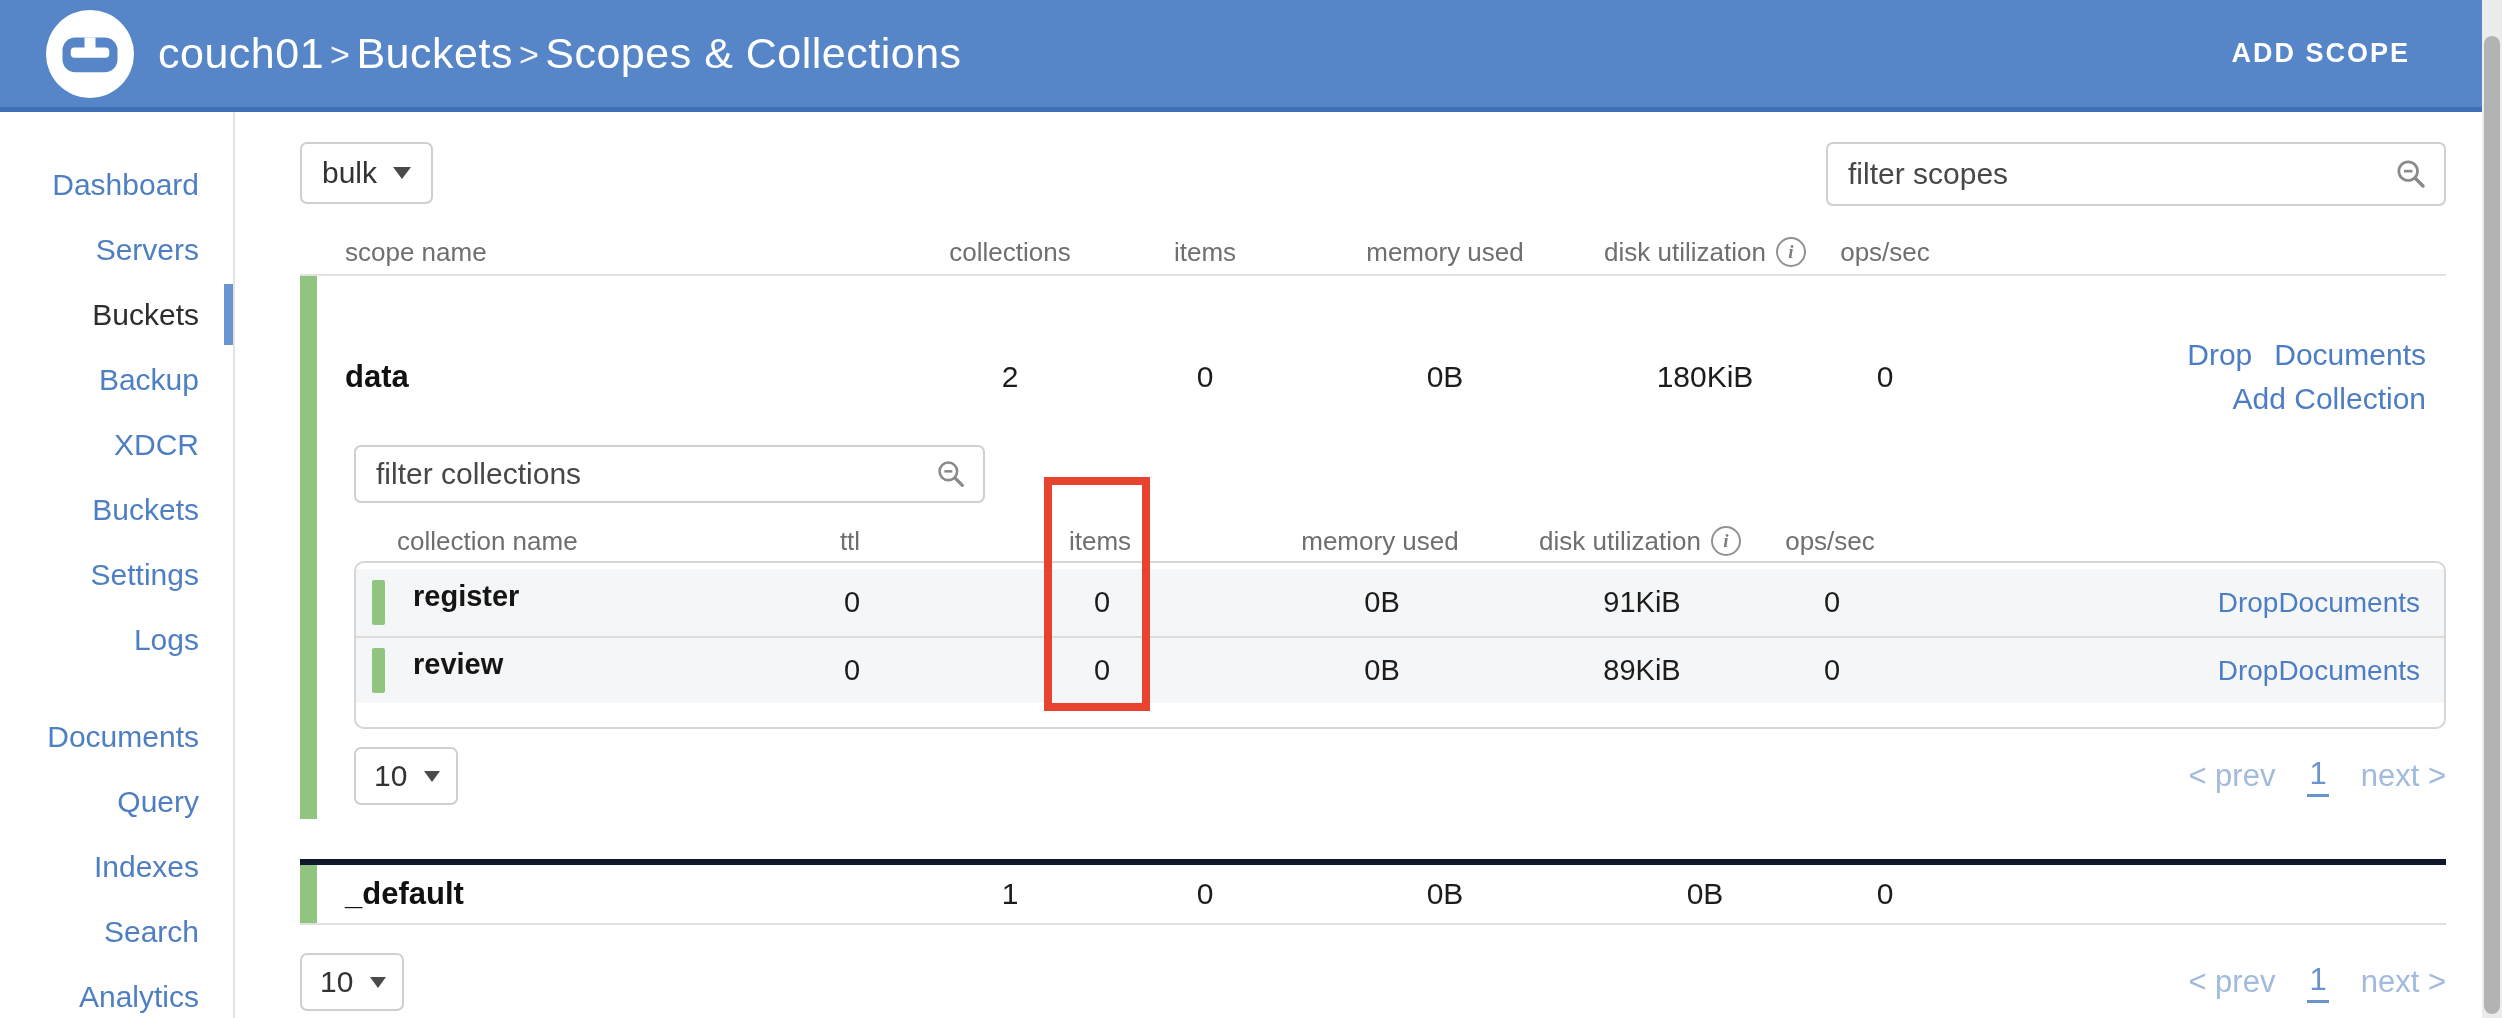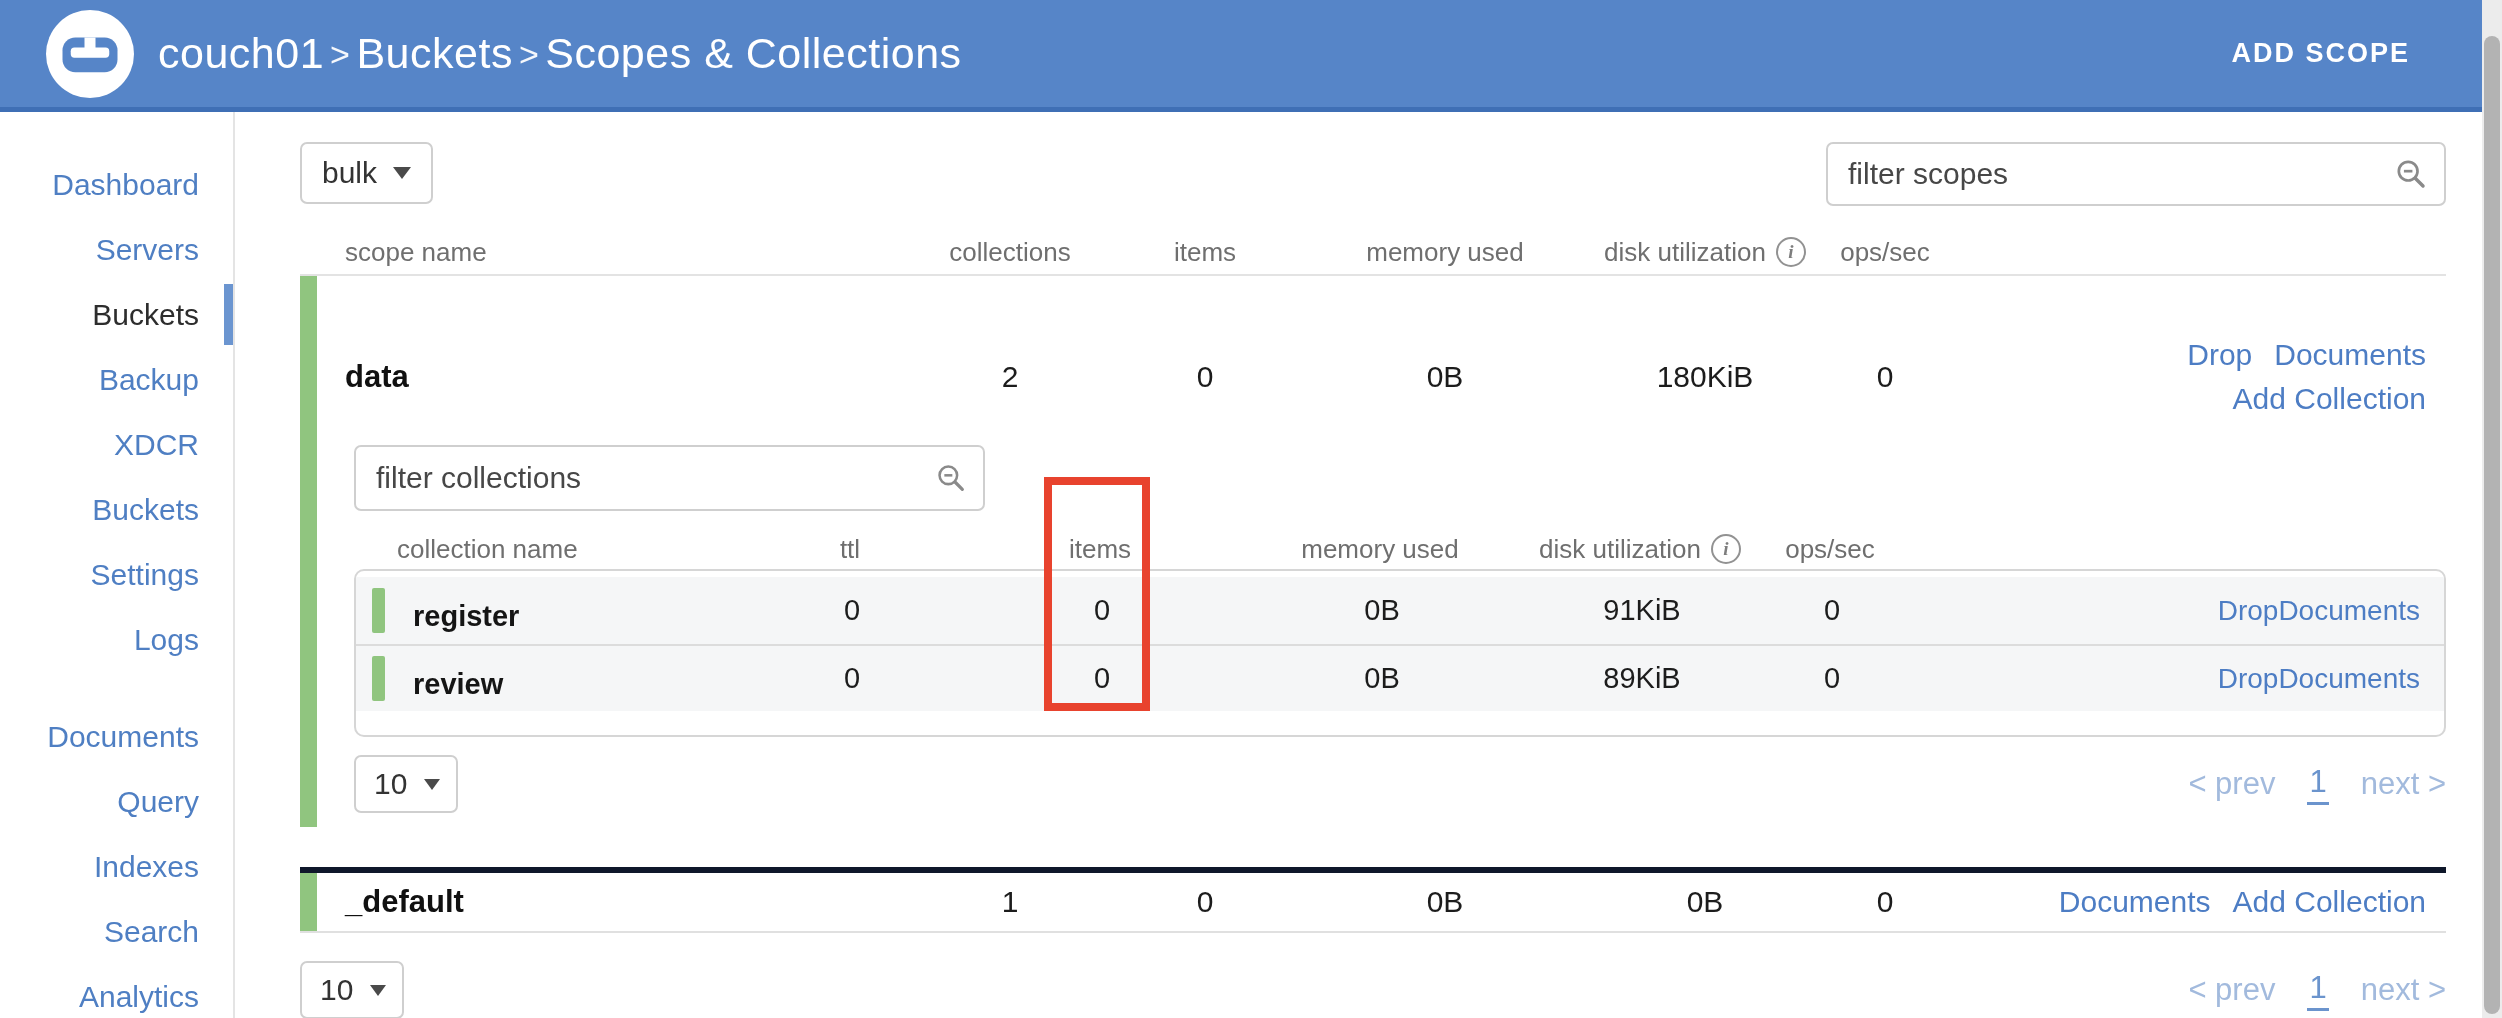--- a/index.html
+++ b/index.html
@@ -53,29 +53,29 @@
 
   
   .scope-panel { position:relative; border-top:2px solid #e3e3e3; padding-bottom:14px; }
   .scope-panel::before { content:""; position:absolute; left:0; top:0; bottom:0; width:17px; background:#90c57f; }
   .scope-row { height:132px; font-size:30px; color:#1c1c1c;margin-top:35px; }
   .scope-name { padding-left:45px; font-weight:700; font-size:31px; color:#111; }
   .actions { text-align:right; padding-right:20px; font-size:30px; line-height:44px; }
   .lnk { color:#4d7dc4; text-decoration:none; cursor:pointer; }
   .actions .gap { display:inline-block; width:22px; }
 
-  .coll-filter { margin:2px 0 0 54px; width:631px; height:66px; }
+  .coll-filter { margin:2px 0 0 54px; width:631px; height:58px; }
 
   .coll-hdr { margin:18px 0 0 54px; height:40px; color:#6f6f6f; font-size:26px; }
   .coll-hdr .hdr-name { padding-left:43px; }
 
   .rows-box { margin-left:54px; border:2px solid #d6d6d6; border-radius:10px; background:#fff; padding:6px 0 24px; }
   .coll-row { position:relative; height:67px; background:#f5f6f7; font-size:29px; color:#1c1c1c; }
   .coll-row + .coll-row { border-top:2px solid #dcdcdc; }
-  .coll-name { padding-left:16px; display:flex; align-items:flex-end; gap:28px; font-weight:700; font-size:29px; color:#151515; }
+  .coll-name { padding-left:16px; display:flex; align-items:flex-start; gap:28px; font-weight:700; font-size:29px; color:#151515; }
   .chip { width:13px; height:45px; border-radius:2px; background:#90c57f; flex:0 0 auto; }
   .coll-actions { text-align:right; padding-right:24px; font-size:28px; }
 
   .panel-footer { margin:18px 0 0 54px; display:flex; justify-content:space-between; align-items:center; }
   .pagesize { width:104px; height:58px; background:#fff; border:2px solid #cfcfcf; border-radius:7px;
     display:flex; align-items:center; justify-content:space-between; padding:0 16px 0 18px;
     font-family:inherit; font-size:30px; color:#333; cursor:pointer; }
   .pagesize .caret { border-top-width:11px; border-left-width:8px; border-right-width:8px; }
   .pagination { display:flex; align-items:center; gap:32px; font-size:31px; color:#a2badd; }
   .page-link { color:#a2badd; text-decoration:none; cursor:pointer; }
@@ -252,23 +252,20 @@
         </div>
       </section>
 
       <div class="grid-scope default-row">
         <div class="scope-name">_default</div>
         <div class="cell-c">1</div>
         <div class="cell-c">0</div>
         <div class="cell-c">0B</div>
         <div class="cell-c">0B</div>
         <div class="cell-c">0</div>
-        <div class="actions">
-          <a class="lnk">Documents</a><span class="gap"></span><a class="lnk">Add Collection</a>
-        </div>
       </div>
 
       <div class="bottom-controls">
         <button class="pagesize">
           <span>10</span>
           <span class="caret"></span>
         </button>
         <div class="pagination">
           <a class="page-link">&lt; prev</a>
           <a class="page-current">1</a>

